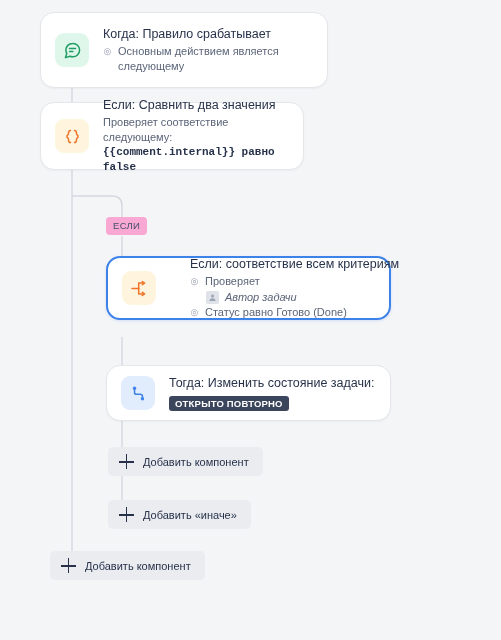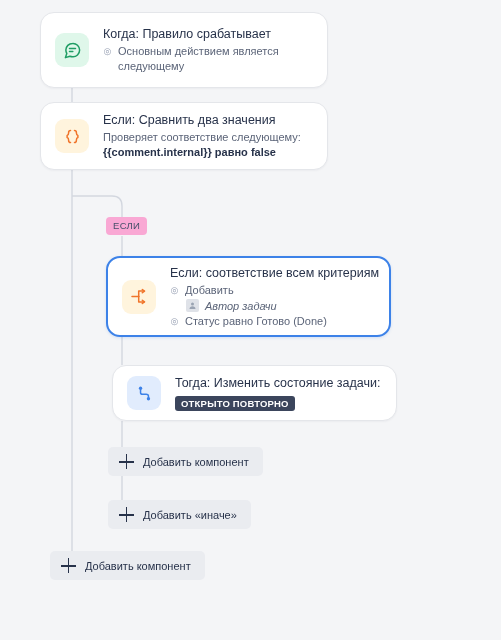--- a/index.html
+++ b/index.html
@@ -86,20 +86,21 @@
   .sub-line {
     font-size: 11px;
     color: #5b6478;
     line-height: 15px;
   }
   .sub-strong {
     font-size: 11px;
     color: #27324a;
     line-height: 15px;
     font-weight: bold;
+    font-family: Liberation Mono, monospace;
   }
   .assignee {
     display: flex;
     align-items: center;
     margin-left: 16px;
     margin-top: 1px;
     font-style: italic;
   }
   .assignee-avatar {
     width: 13px;
@@ -211,69 +212,69 @@
     </div>
     <div class="card-body">
       <div class="card-title">Когда: Правило срабатывает</div>
       <div class="bullet-row">
         <span class="bullet-dot">◎</span>
         <span>Основным действием является следующему</span>
       </div>
     </div>
   </div>
 
-  <div class="card" style="left:40px; top:102px; width:288px; height:68px;justify-content:space-between;">
+  <div class="card" style="left:40px; top:102px; width:264px; height:68px;justify-content:space-between;">
     <div class="card-icon ic-amber">
       <svg width="19" height="19" viewBox="0 0 24 24" fill="none" stroke="#f0742a" stroke-width="1.9" stroke-linecap="round" stroke-linejoin="round">
         <path d="M9.5 4.5c-2 0-2.4 1-2.4 2.6 0 1.7.1 3.2-1.9 3.6v2.6c2 .4 1.9 1.9 1.9 3.6 0 1.6.4 2.6 2.4 2.6"></path>
         <path d="M14.5 4.5c2 0 2.4 1 2.4 2.6 0 1.7-.1 3.2 1.9 3.6v2.6c-2 .4-1.9 1.9-1.9 3.6 0 1.6-.4 2.6-2.4 2.6"></path>
       </svg>
     </div>
     <div class="card-body">
       <div class="card-title">Если: Сравнить два значения</div>
       <div class="sub-line">Проверяет соответствие следующему:</div>
       <div class="sub-strong">{{comment.internal}} равно false</div>
     </div>
   </div>
 
   <div class="branch-chip" style="left:106px; top:217px;">ЕСЛИ</div>
 
-  <div class="card selected" style="left:106px; top:256px; width:285px; height:81px;">
+  <div class="card selected" style="left:106px; top:256px; width:285px; height:64px;gap:20px;">
     <div class="card-icon ic-amber">
       <svg width="19" height="19" viewBox="0 0 24 24" fill="none" stroke="#f0742a" stroke-width="1.9" stroke-linecap="round" stroke-linejoin="round">
         <line x1="2.5" y1="12" x2="11" y2="12"></line>
         <path d="M11 12 L11 5.2 L17.5 5.2"></path>
         <path d="M11 12 L11 18.8 L17.5 18.8"></path>
         <path d="M15.6 3.2 L18.4 5.2 L15.6 7.2"></path>
         <path d="M15.6 16.8 L18.4 18.8 L15.6 20.8"></path>
       </svg>
     </div>
     <div class="card-body">
       <div class="card-title">Если: соответствие всем критериям</div>
       <div class="bullet-row">
         <span class="bullet-dot">◎</span>
-        <span>Добавить</span>
+        <span>Проверяет</span>
       </div>
       <div class="assignee">
         <span class="assignee-avatar">
           <svg width="9" height="9" viewBox="0 0 24 24" fill="#9aa3b2">
             <circle cx="12" cy="8" r="4"></circle>
             <path d="M4 21c0-4.4 3.6-7 8-7s8 2.6 8 7z"></path>
           </svg>
         </span>
         <span class="assignee-name">Автор задачи</span>
       </div>
       <div class="bullet-row">
         <span class="bullet-dot">◎</span>
         <span>Статус равно Готово (Done)</span>
       </div>
     </div>
   </div>
 
-  <div class="card" style="left:112px; top:365px; width:285px; height:56px;">
+  <div class="card" style="left:106px; top:365px; width:285px; height:56px;">
     <div class="card-icon ic-blue">
       <svg width="19" height="19" viewBox="0 0 24 24" fill="none" stroke="#3d82e8" stroke-width="1.9" stroke-linecap="round" stroke-linejoin="round">
         <path d="M7 6.5 L7 11 Q7 13 9.5 13 L14 13 Q17 13 17 15.5 L17 17.5"></path>
         <circle cx="7" cy="5.4" r="2.1" fill="#3d82e8" stroke="none"></circle>
         <circle cx="17" cy="18.6" r="2.1" fill="#3d82e8" stroke="none"></circle>
       </svg>
     </div>
     <div class="card-body">
       <div class="card-title">Тогда: Изменить состояние задачи:</div>
       <span class="status-badge">ОТКРЫТО ПОВТОРНО</span>

